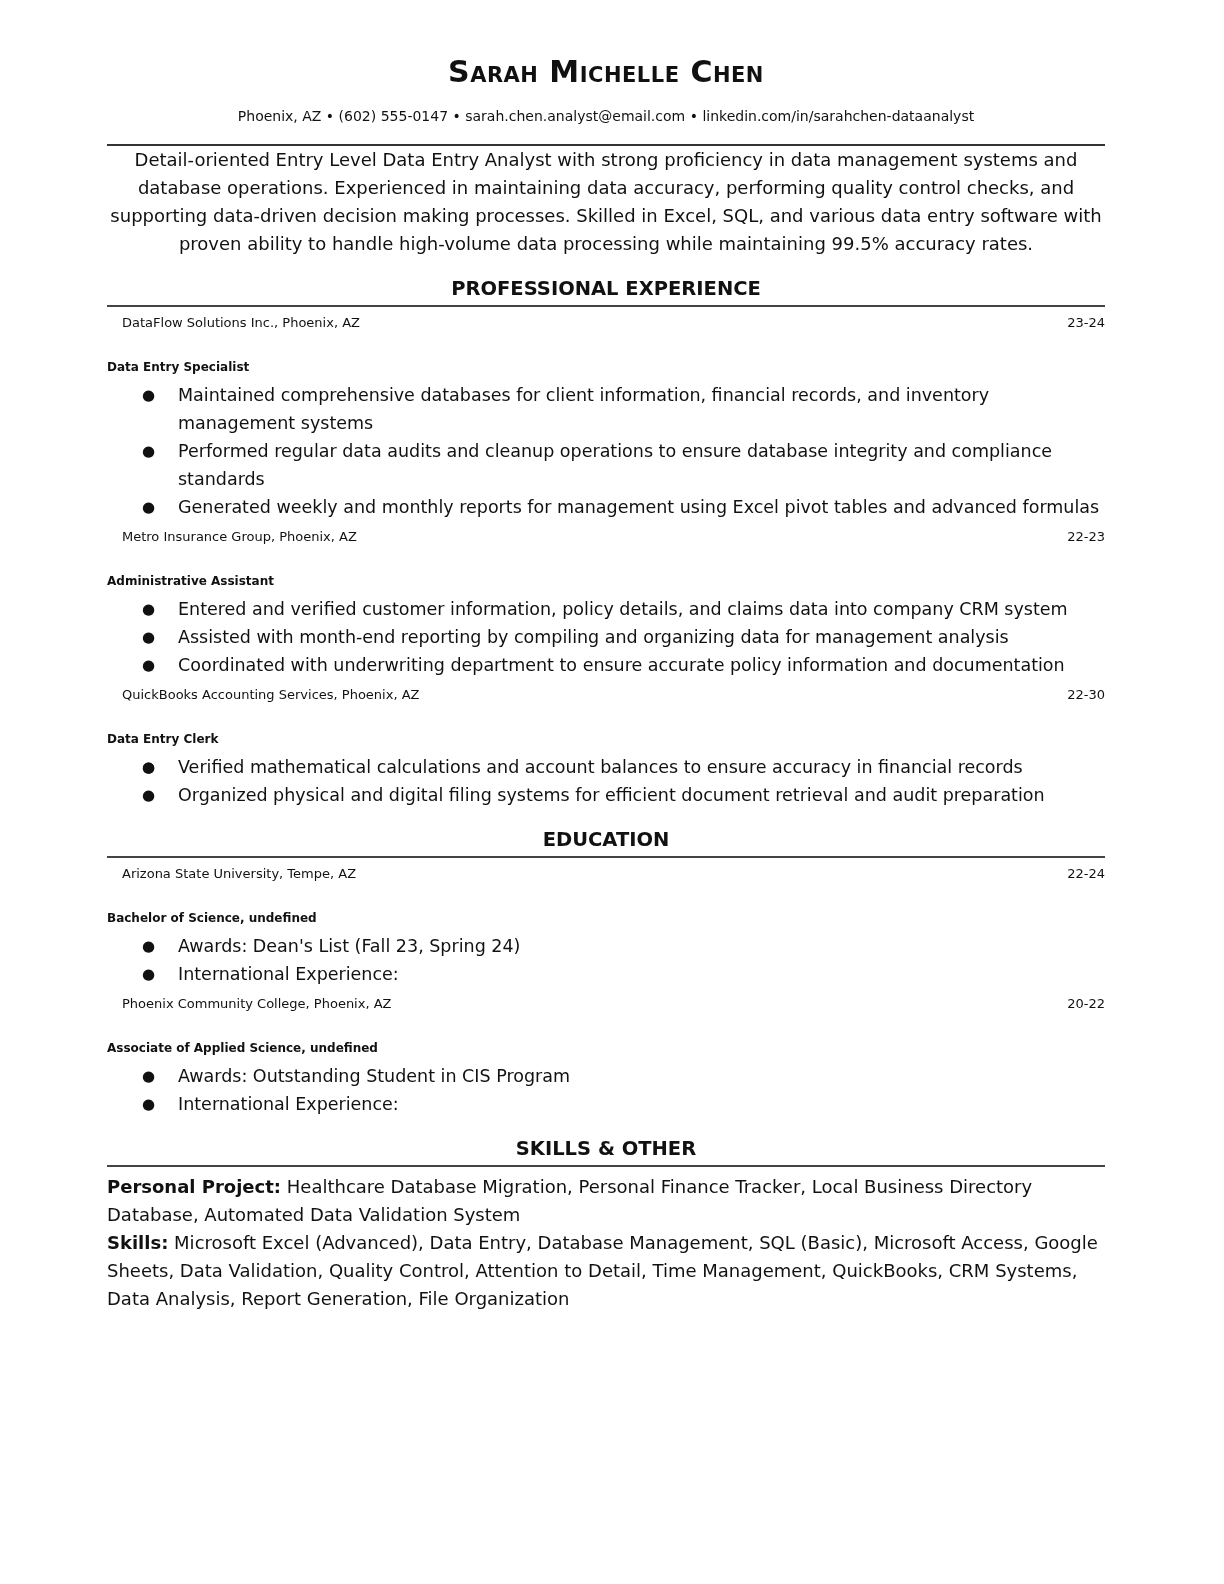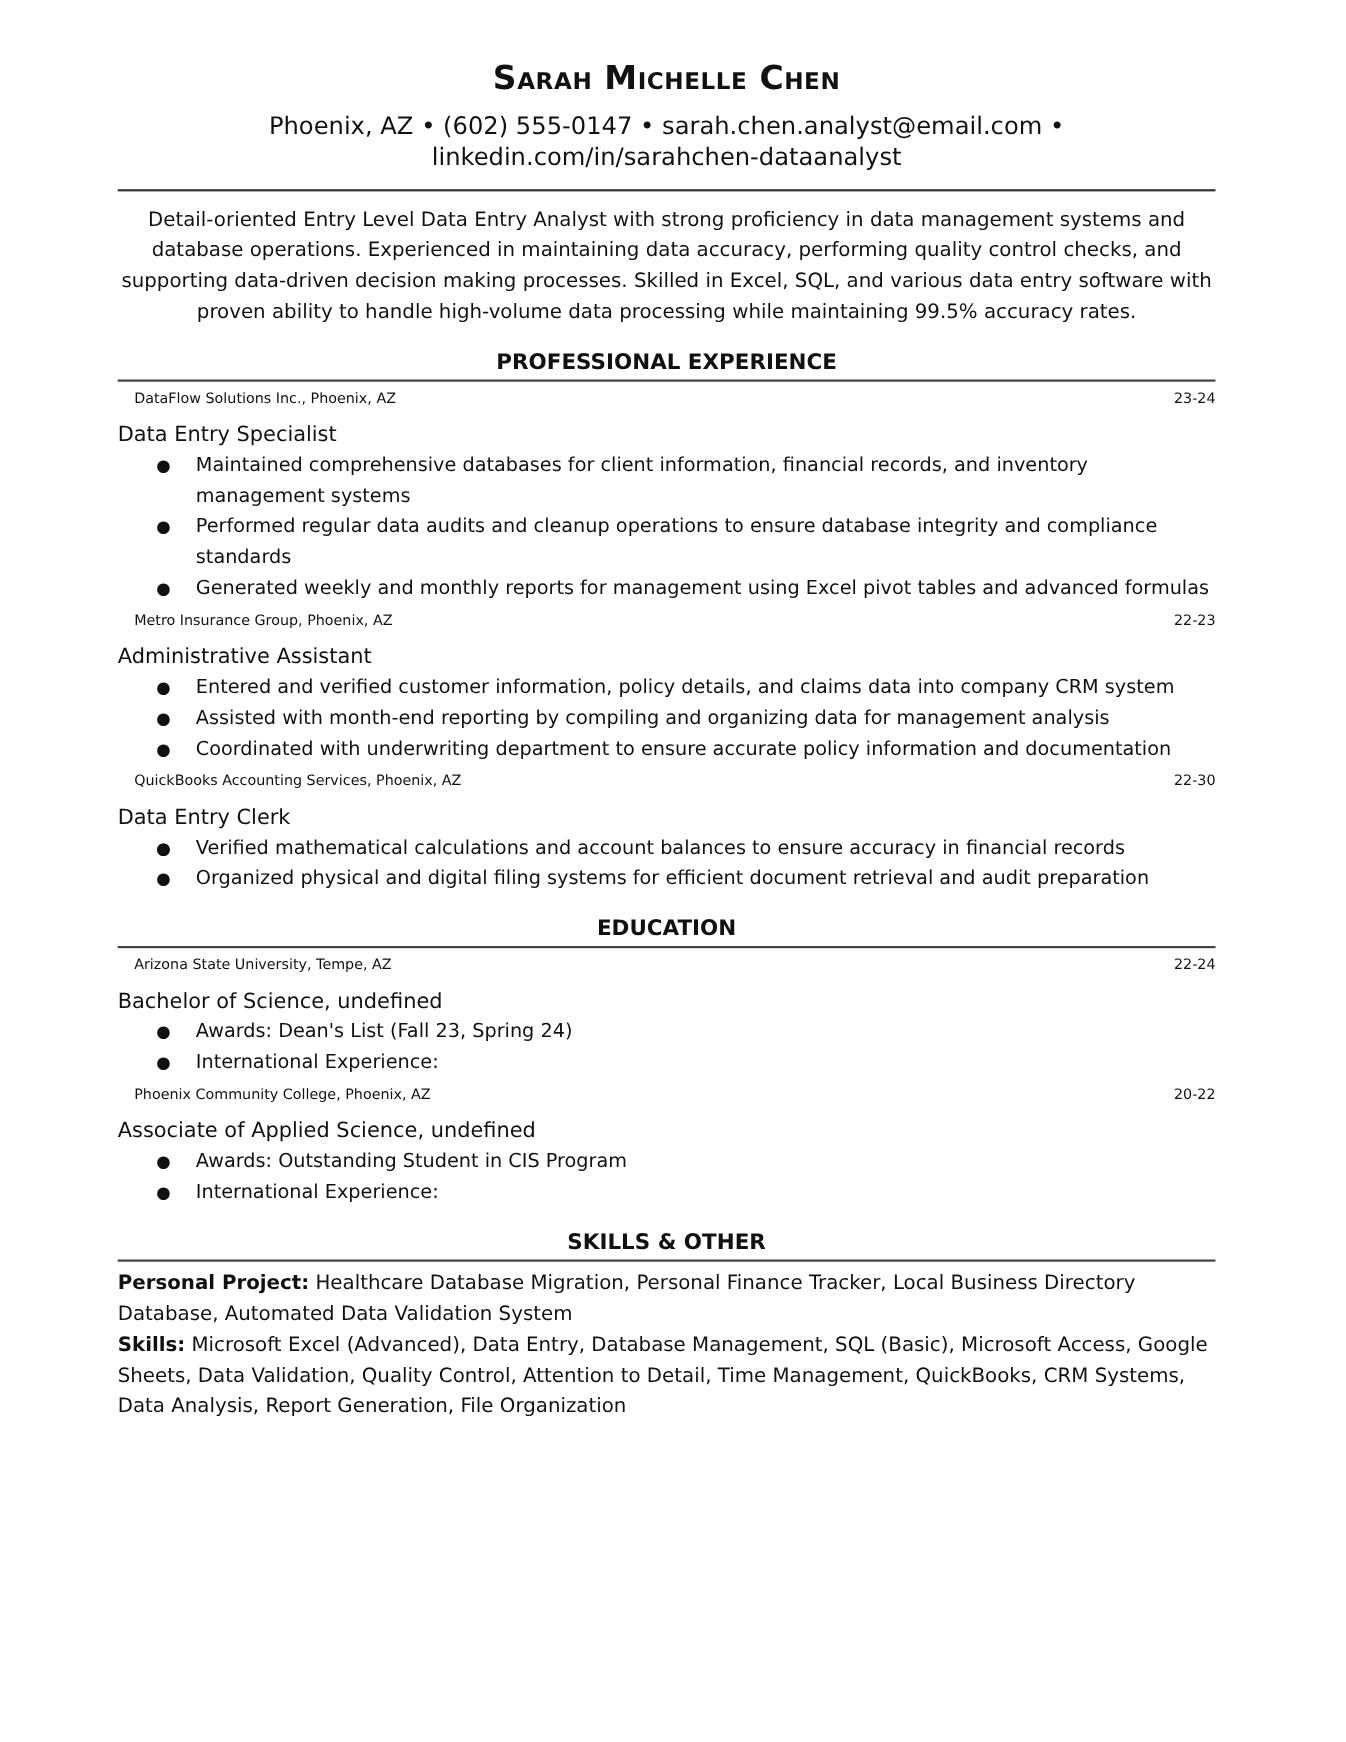--- a/index.html
+++ b/index.html
@@ -5,27 +5,27 @@
   html, body { margin: 0; padding: 0; background: #ffffff; }
   body {
     width: 1224px; height: 1584px; position: relative;
     font-family: "DejaVu Sans", sans-serif; color: #111;
   }
   .page { position: absolute; left: 107px; top: 42px; width: 998px; }
   .name {
     text-align: center; font-weight: bold; font-size: 30px; letter-spacing: 0.5px;
     font-variant: small-caps; margin: 10px; line-height: 40px;
   }
-  .contact { text-align: center; font-size: 22px; line-height: 28px; margin-top: 1px; }
+  .contact { text-align: center; font-size: 14px; line-height: 28px; margin-top: 1px; }
   .rule-top { border: none; border-top: 2px solid #333; margin: 14px 0 0 0; }
-  .summary { text-align: center; font-size: 18px; line-height: 28px; margin-top: 12px; }
+  .summary { text-align: center; font-size: 18px; line-height: 28px; }
   .section-title { text-align: center; font-weight: bold; font-size: 19.5px; line-height: 28px; margin-top: 17px; }
   .section-rule { border: none; border-top: 2px solid #444; margin: 2px 0 0 0; }
   .entry-head { display: flex; justify-content: space-between; font-size: 13px; line-height: 28px; margin-top: 2px; margin-left: 15px; }
-  .entry-sub { font-weight: normal; font-size: 19px; line-height: 28px; margin-top: 4px; }
+  .entry-sub { font-weight: bold; font-size: 12px; line-height: 28px; margin-top: 16px; }
   ul.bullets { list-style: none; margin: 0; padding: 0; }
   ul.bullets li { position: relative; padding-left: 71px; font-size: 17.5px; line-height: 28px; }
   ul.bullets li .dot { position: absolute; left: 35px; top: 0; font-size: 15px; }
   .skills { font-size: 18px; line-height: 28px; margin-top: 6px; }
   .skills b { font-weight: bold; }
 </style>
 </head>
 <body>
 
 <div class="page">

